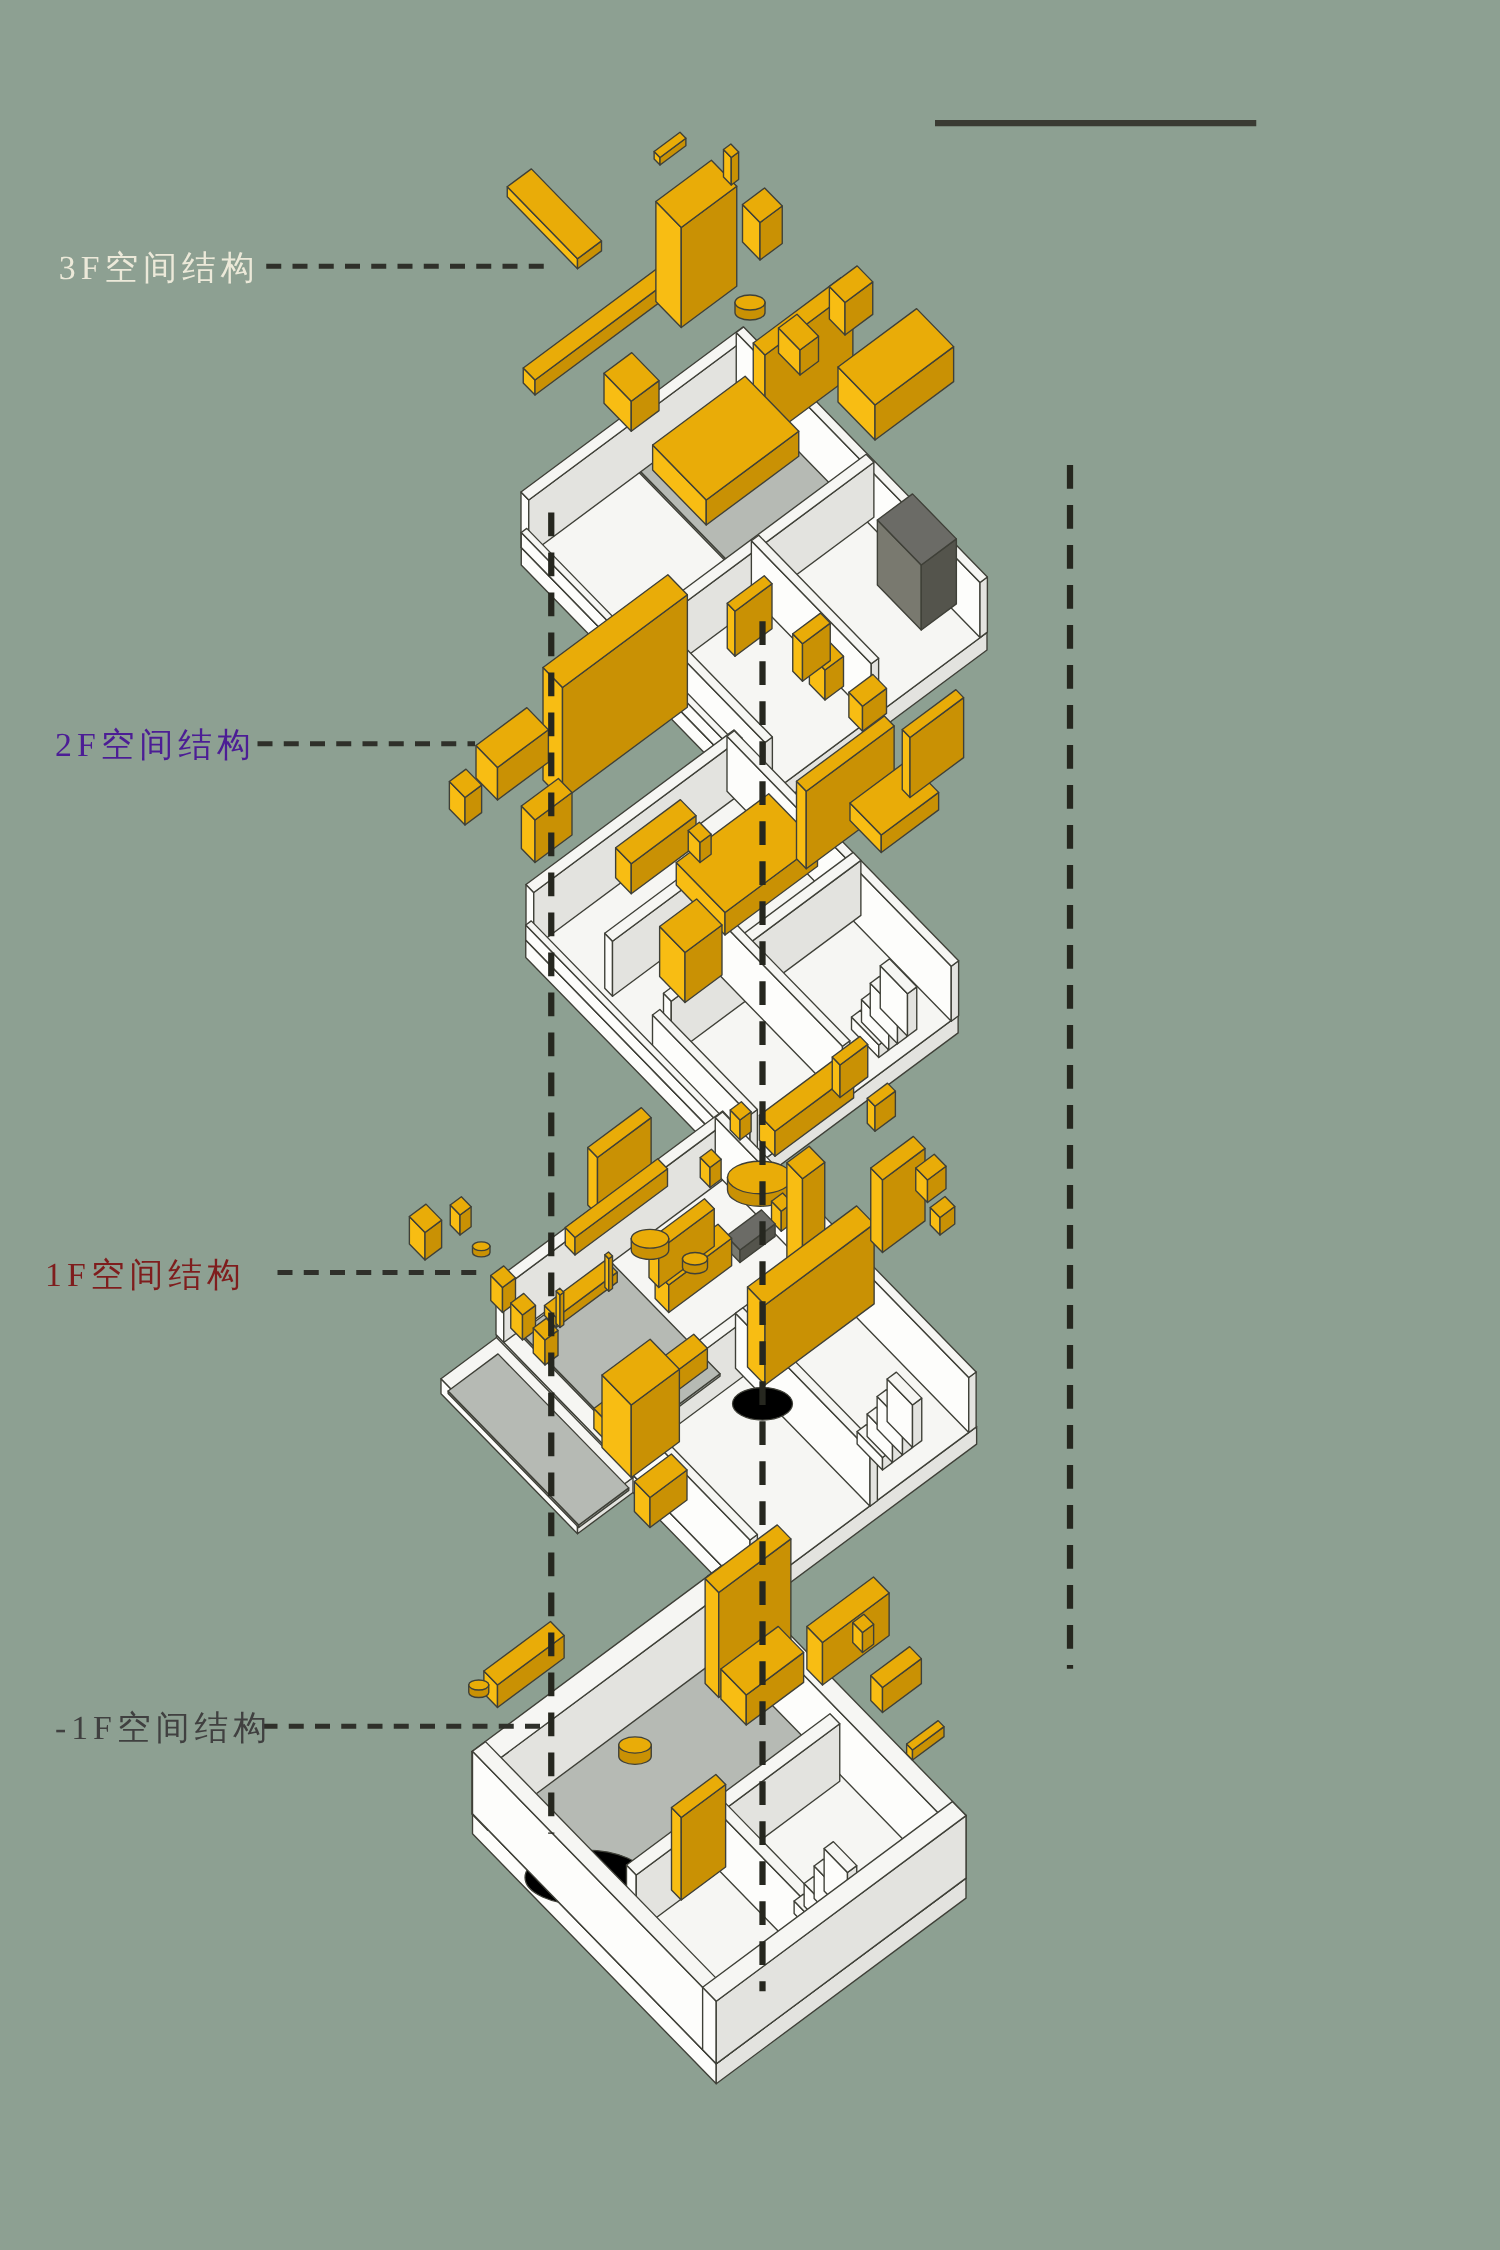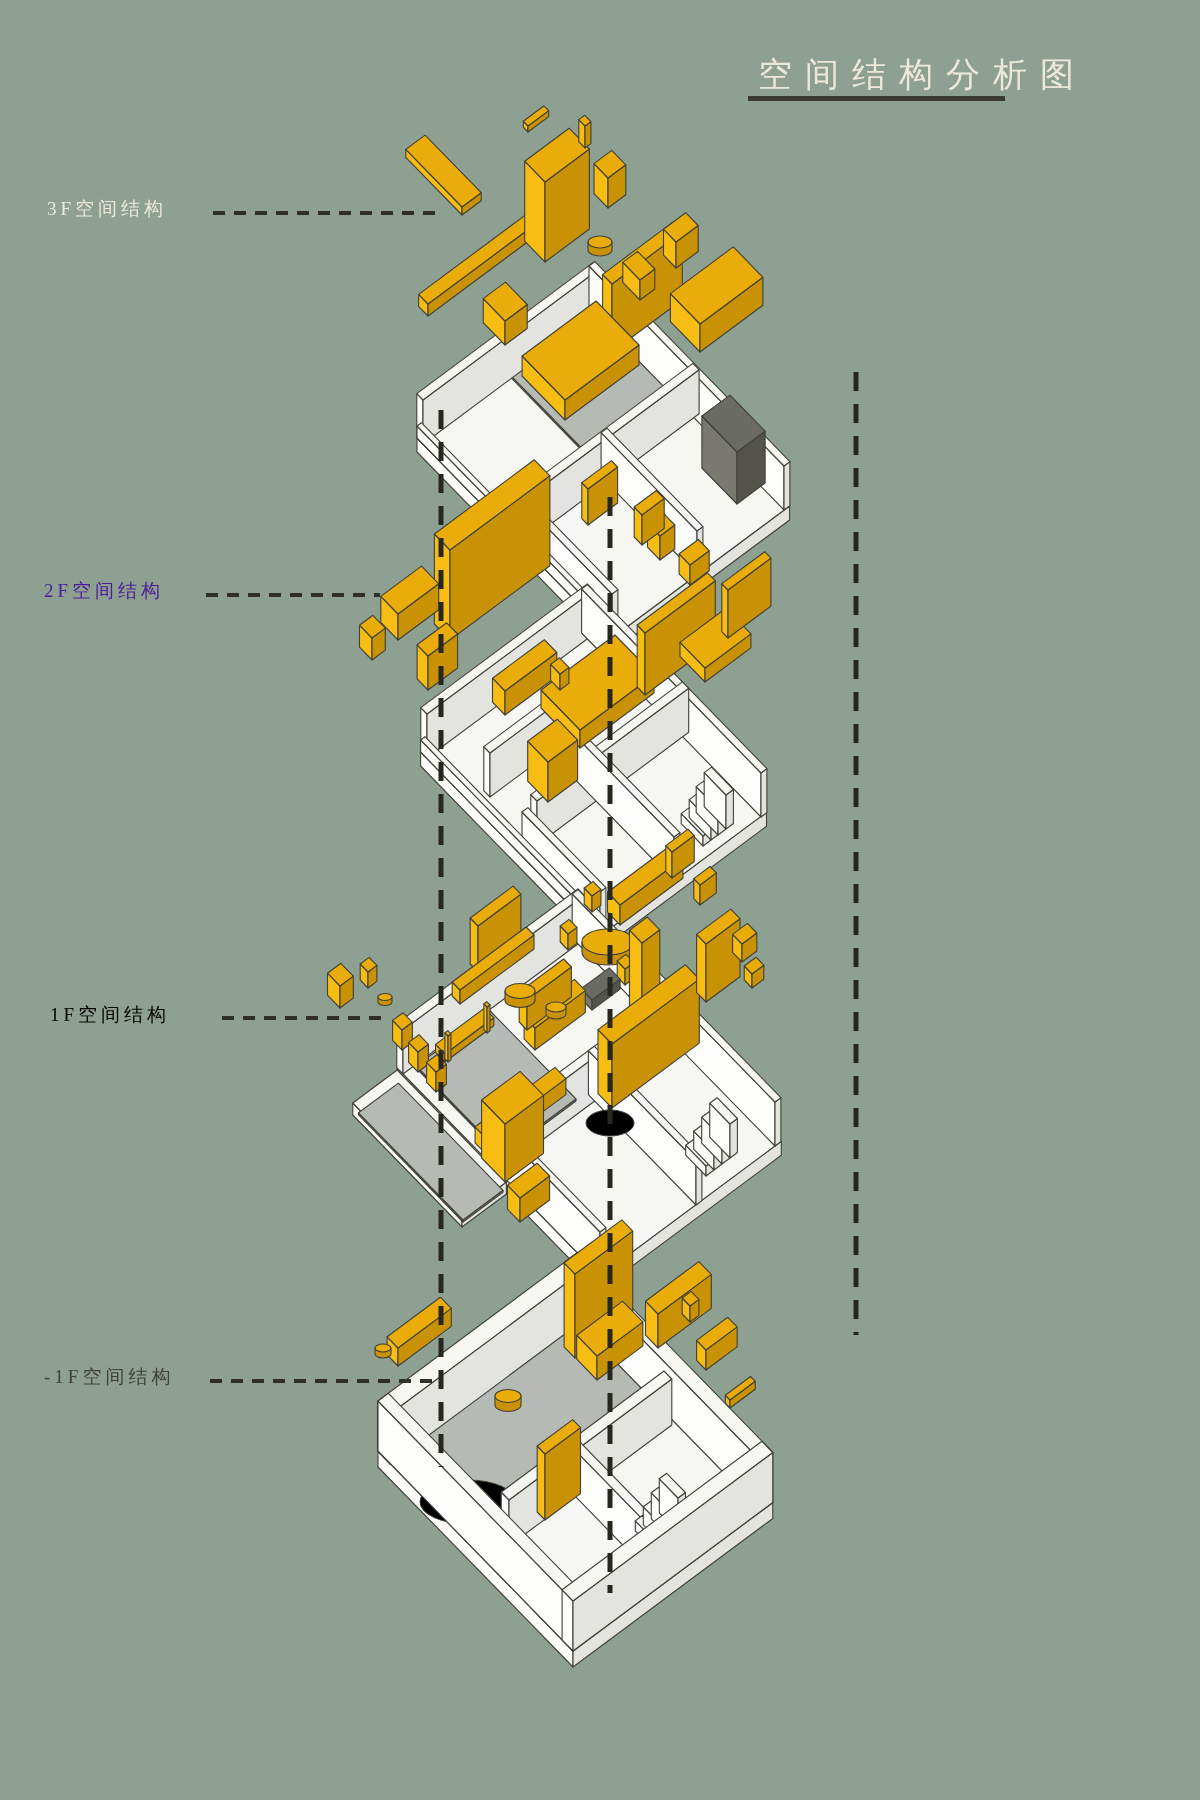--- a/index.html
+++ b/index.html
@@ -1,19 +1,19 @@
 <!DOCTYPE html>
 <html><head>
 <meta charset="utf-8">
 <style>
   html,body{margin:0;padding:0;}
   body{width:1200px;height:1800px;position:relative;font-family:"Liberation Serif","DejaVu Serif",serif;overflow:hidden;}
   #stage{position:absolute;left:0;top:0;width:1200px;height:1800px;}
   #axon{position:absolute;left:0;top:0;}
-  .floor-label{position:absolute;font-size:19px;letter-spacing:4px;white-space:nowrap;}
+  .floor-label{position:absolute;font-size:27px;letter-spacing:4px;white-space:nowrap;}
   #title{position:absolute;font-size:34px;letter-spacing:13px;white-space:nowrap;}
   #title-underline{position:absolute;height:5px;}
 </style>
 </head>
 <body style="background: rgb(141, 160, 146);">
 
 <div id="stage">
   <svg id="axon" width="1200" height="1800" viewBox="0 0 1200 1800">
       <g>
         <polygon points="612.0,652.0 417.0,452.0 417.0,438.0 612.0,638.0" fill="#fdfdfb" stroke="#3f4038" stroke-width="1.1" stroke-linejoin="round"></polygon>
@@ -376,20 +376,19 @@
       </g>
       <line x1="441" x2="441" y1="410" y2="1467" stroke="#26271f" stroke-width="5" stroke-dasharray="19 13"></line>
       <line x1="610" x2="610" y1="497" y2="1593" stroke="#26271f" stroke-width="5" stroke-dasharray="19 13"></line>
       <line x1="856" x2="856" y1="372" y2="1335" stroke="#26271f" stroke-width="5" stroke-dasharray="19 13"></line>
       <line x1="213" x2="442" y1="213" y2="213" stroke="#2f302a" stroke-width="4" stroke-dasharray="12 9"></line>
       <line x1="206" x2="380" y1="595" y2="595" stroke="#2f302a" stroke-width="4" stroke-dasharray="12 9"></line>
       <line x1="222" x2="382" y1="1018" y2="1018" stroke="#2f302a" stroke-width="4" stroke-dasharray="12 9"></line>
       <line x1="210" x2="438" y1="1381" y2="1381" stroke="#2f302a" stroke-width="4" stroke-dasharray="12 9"></line>
     </svg>
 
-  <div id="title" style="left: 758px; top: 52px; color: rgb(236, 233, 217);">空间结构分析图</div>
   <div id="title-underline" style="left: 748px; top: 96px; width: 257px; background: rgb(58, 59, 51);"></div>
 
   <div class="floor-label" id="label-0" style="left: 47px; top: 196px; color: rgb(236, 233, 217);">3F空间结构</div>
   <div class="floor-label" id="label-1" style="left: 44px; top: 578px; color: #4c1d95;">2F空间结构</div>
-  <div class="floor-label" id="label-2" style="left: 50px; top: 1002px; color: #000000;">1F空间结构</div>
+  <div class="floor-label" id="label-2" style="left: 36px; top: 1002px; color: #7f1d1d;">1F空间结构</div>
   <div class="floor-label" id="label-3" style="left: 44px; top: 1364px; color: #404040;">-1F空间结构</div>
 </div>
 
 </body></html>

